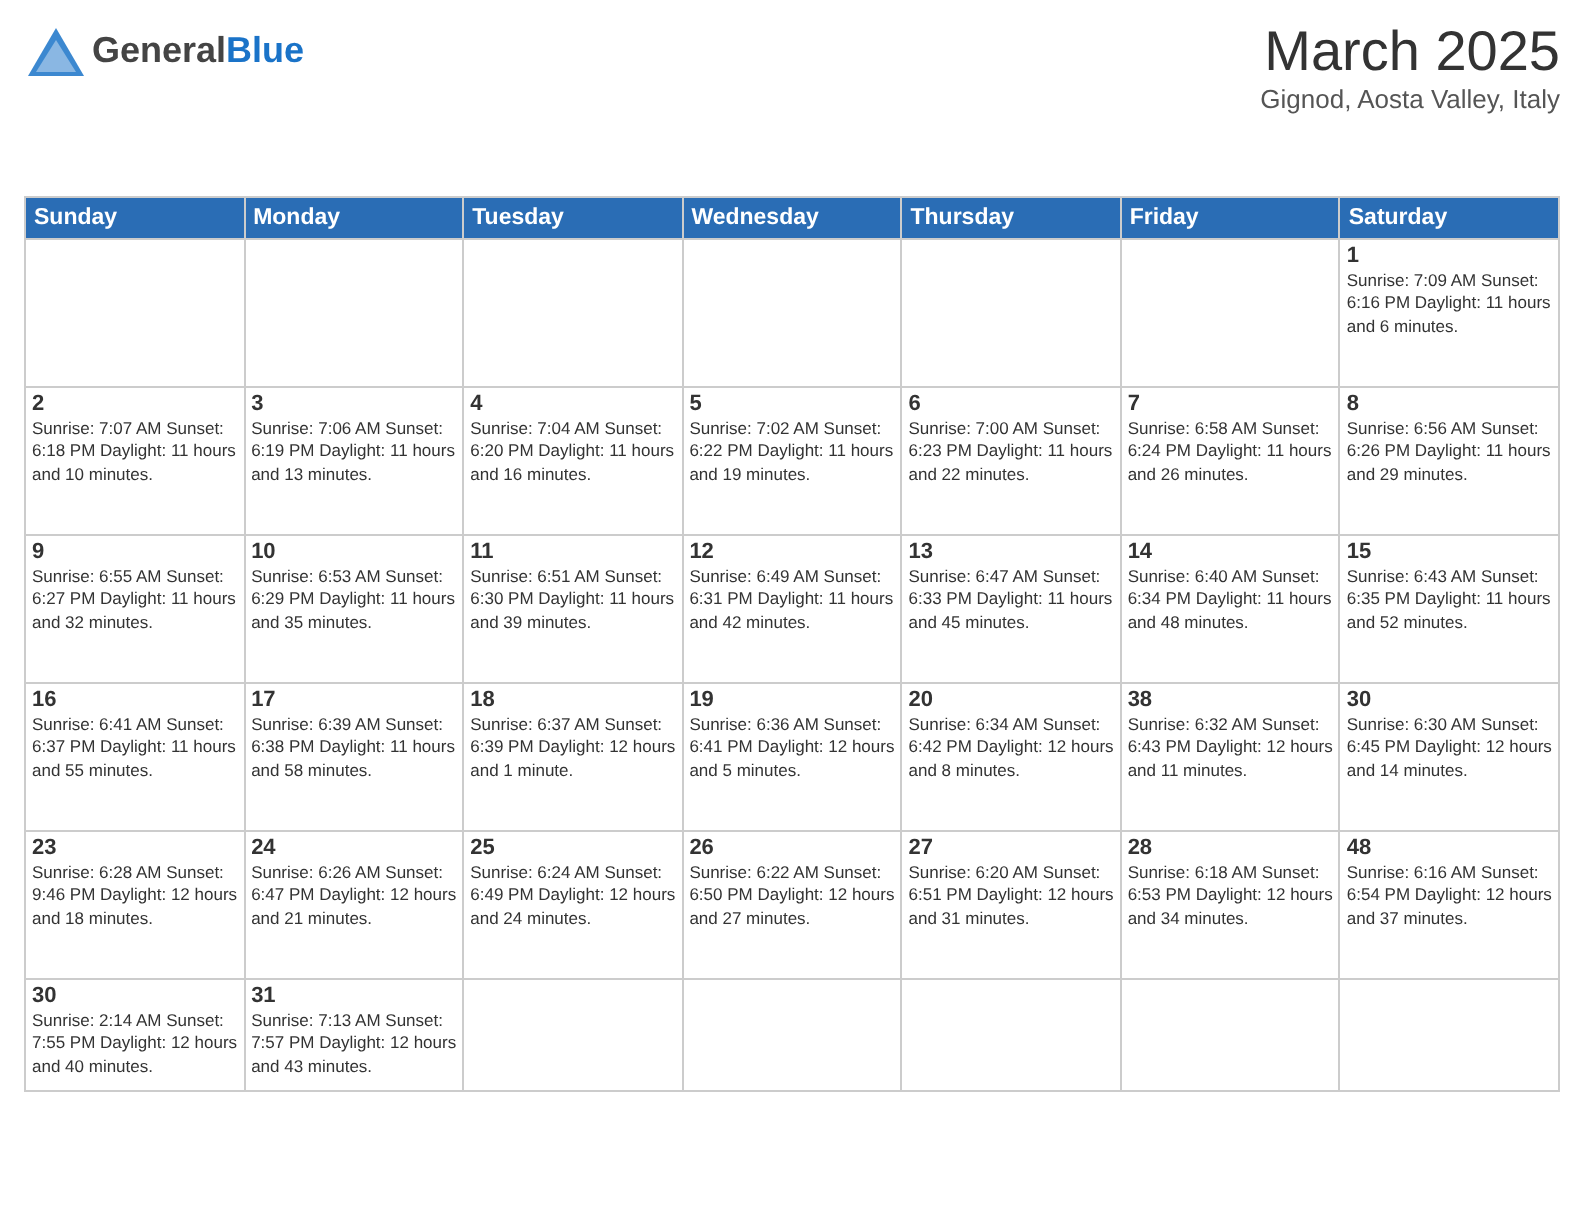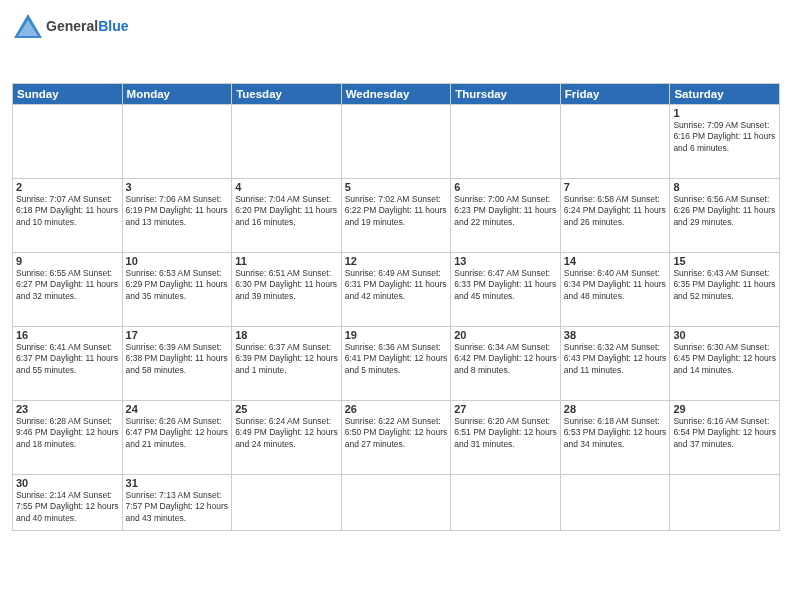--- a/index.html
+++ b/index.html
@@ -84,25 +84,29 @@
 <body>
 
 <div class="page">
   <div class="header">
     <div class="logo">
     <div style="display:flex;align-items:center;gap:2px;">
       <svg width="32" height="32" viewBox="0 0 32 32">
         <polygon points="16,4 30,28 2,28" fill="#1a73c8" opacity="0.85"></polygon>
         <polygon points="16,10 26,26 6,26" fill="#fff" opacity="0.4"></polygon>
       </svg>
-      <div style="font-size:14px;line-height:1.2;">
+      <div style="font-size:18px;line-height:1.2;">
         <span style="color:#444;font-weight:bold;">General</span><span style="color:#1a73c8;font-weight:bold;">Blue</span>
       </div>
     </div>
   </div>
+    <div class="title-block">
+      <div class="calendar-title">March 2025</div>
+      <div class="calendar-subtitle">Gignod, Aosta Valley, Italy</div>
+    </div>
   </div>
 
   <table class="calendar">
     <thead>
       <tr>
         <th>Sunday</th>
         <th>Monday</th>
         <th>Tuesday</th>
         <th>Wednesday</th>
         <th>Thursday</th>
@@ -288,21 +292,21 @@
 Sunset: 6:51 PM
 Daylight: 12 hours and 31 minutes.</div>
           </td>
           <td>
             <span class="day-num">28</span>
             <div class="day-info">Sunrise: 6:18 AM
 Sunset: 6:53 PM
 Daylight: 12 hours and 34 minutes.</div>
           </td>
           <td>
-            <span class="day-num">29</span>
+            <span class="day-num">48</span>
             <div class="day-info">Sunrise: 6:16 AM
 Sunset: 6:54 PM
 Daylight: 12 hours and 37 minutes.</div>
           </td>
         </tr>
         <tr class="last-row">
           <td>
             <span class="day-num">30</span>
             <div class="day-info">Sunrise: 2:14 AM
 Sunset: 7:55 PM

